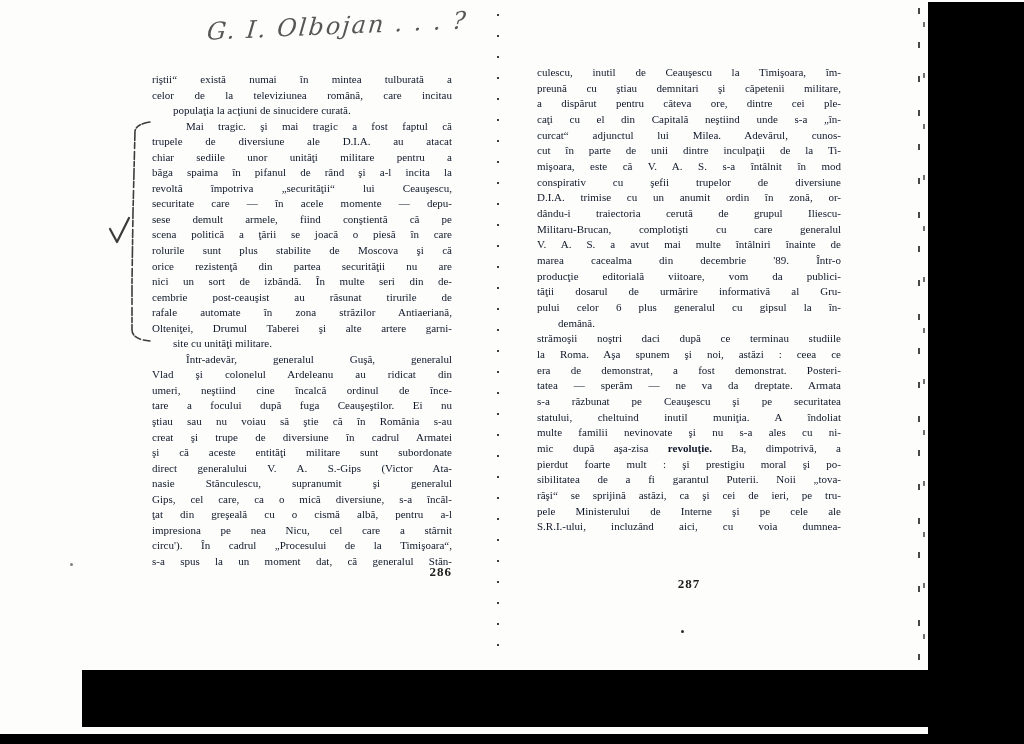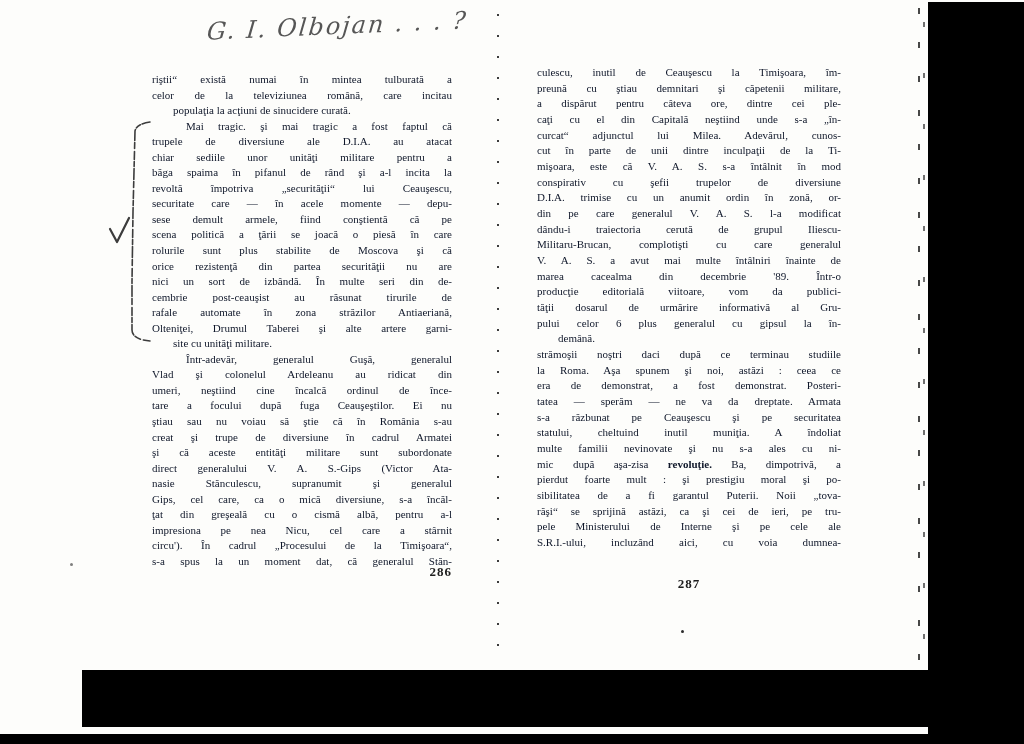--- a/index.html
+++ b/index.html
@@ -101,21 +101,20 @@
     <div class="tcol" style="left:537px;top:65px;width:304px;--lh:15.68px;">
         <div class="tline">culescu, inutil de Ceauşescu la Timişoara, îm-</div>
         <div class="tline">preună cu ştiau demnitari şi căpetenii militare,</div>
         <div class="tline">a dispărut pentru câteva ore, dintre cei ple-</div>
         <div class="tline">caţi cu el din Capitală neştiind unde s-a „în-</div>
         <div class="tline">curcat“ adjunctul lui Milea. Adevărul, cunos-</div>
         <div class="tline">cut în parte de unii dintre inculpaţii de la Ti-</div>
         <div class="tline">mişoara, este că V. A. S. s-a întâlnit în mod</div>
         <div class="tline">conspirativ cu şefii trupelor de diversiune</div>
         <div class="tline">D.I.A. trimise cu un anumit ordin în zonă, or-</div>
-        <div class="tline">din pe care generalul V. A. S. l-a modificat</div>
         <div class="tline">dându-i traiectoria cerută de grupul Iliescu-</div>
         <div class="tline">Militaru-Brucan, complotişti cu care generalul</div>
         <div class="tline">V. A. S. a avut mai multe întâlniri înainte de</div>
         <div class="tline">marea cacealma din decembrie '89. Într-o</div>
         <div class="tline">producţie editorială viitoare, vom da publici-</div>
         <div class="tline">tăţii dosarul de urmărire informativă al Gru-</div>
         <div class="tline">pului celor 6 plus generalul cu gipsul la în-</div>
         <div class="tline end">demână.</div>
         <div class="tline">strămoşii noştri daci după ce terminau studiile</div>
         <div class="tline">la Roma. Aşa spunem şi noi, astăzi : ceea ce</div>

